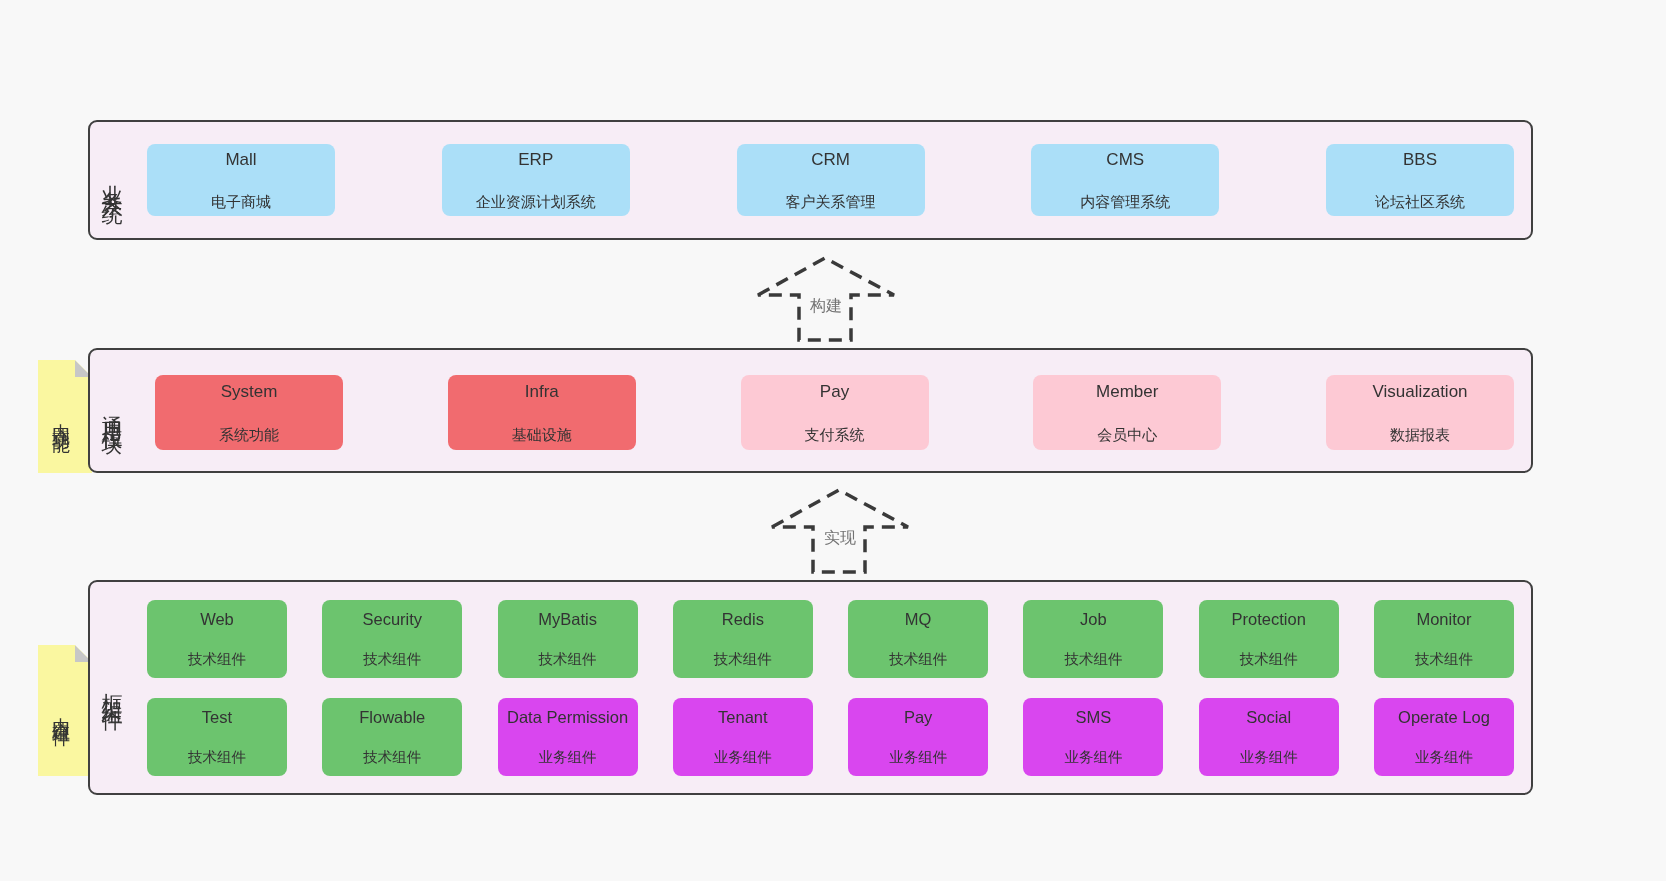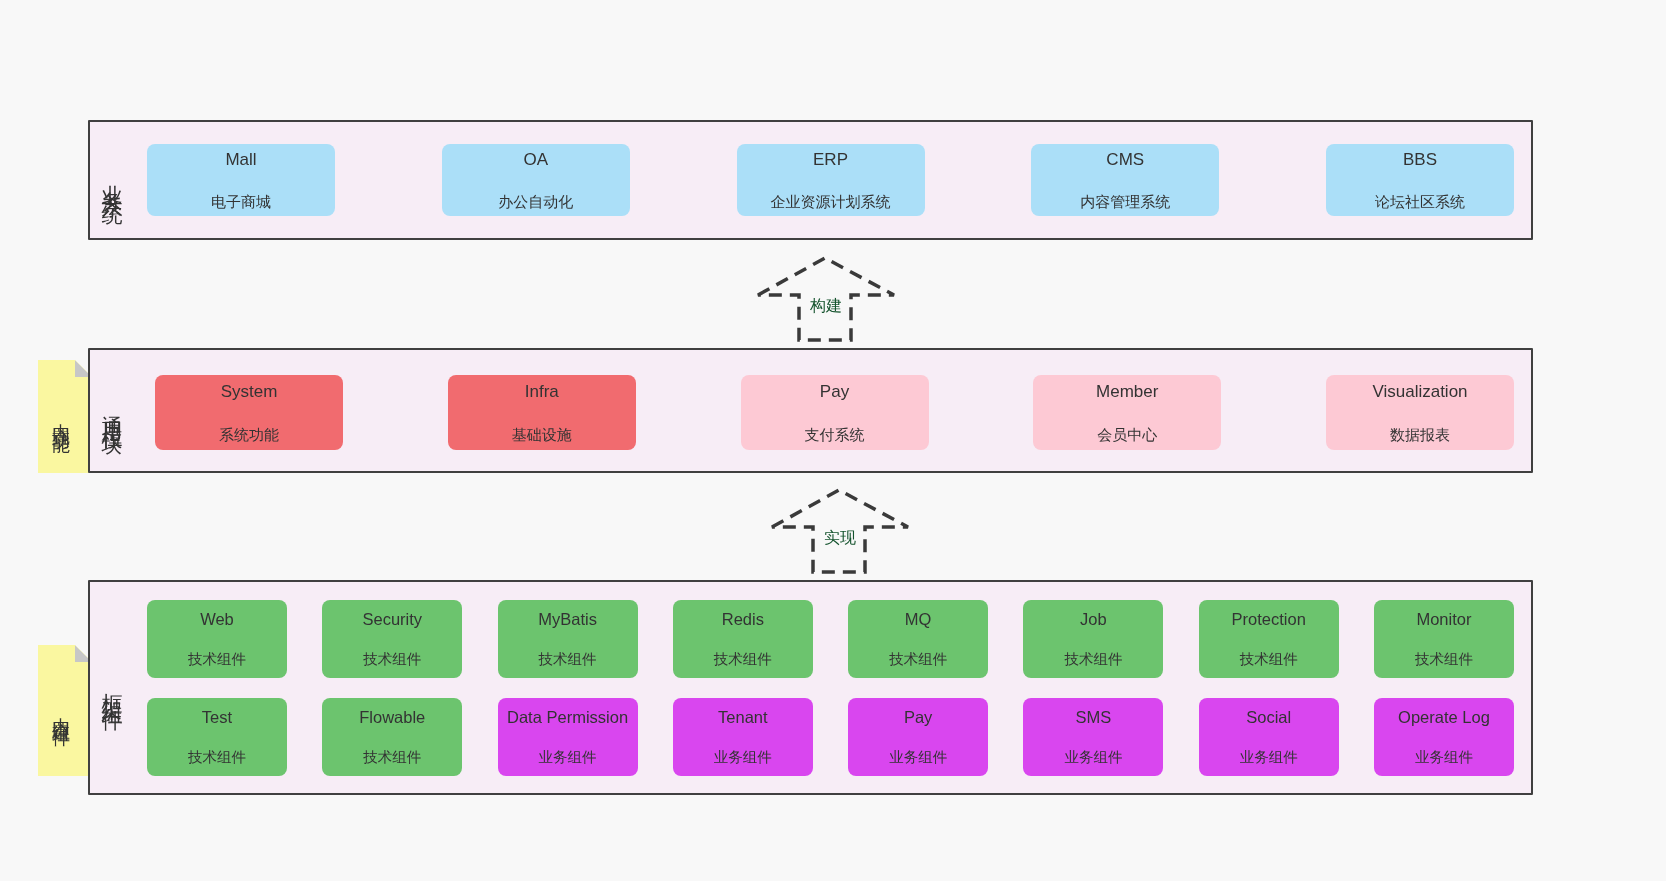--- a/index.html
+++ b/index.html
@@ -9,21 +9,21 @@
   }
   #page {
     position:relative; width:1666px; height:881px;
     background:#f8f8f8; overflow:hidden; color:#333;
   }
 
   
   .panel {
     position:absolute; left:88px; width:1445px;
     background:#f7edf6;
-    border:2px solid #404040; border-radius:1px;
+    border:2px solid #404040; border-radius:9px;
     box-sizing:border-box; z-index:2;
   }
   #panel-business  { top:120px; height:120px; }
   #panel-modules   { top:348px; height:125px; }
   #panel-framework { top:580px; height:215px; }
 
   .panel-label {
     position:absolute; left:12px; top:50%; transform:translateY(-50%);
     writing-mode:vertical-rl; text-orientation:upright;
     font-size:21px; letter-spacing:6px; color:#333; line-height:1;
@@ -85,21 +85,21 @@
   #arrow-build     { left:756px; top:255px; }
   #arrow-implement { left:770px; top:487px;text-align:right; }
   .arrow svg { display:block; width:140px; height:88px; }
   .arrow path {
     fill:none; stroke:#3a3a3a; stroke-width:3.5;
     stroke-dasharray:13 8;
   }
   .arrow-label {
     position:absolute; left:50%; top:40px; transform:translateX(-50%);
     background:#f8f8f8; padding:1px 4px;
-    font-size:16px; color:#14532d; white-space:nowrap;
+    font-size:16px; color:#737373; white-space:nowrap;
   }
 </style>
 </head>
 <body>
 
 <div id="page">
 
   <div class="note" id="note-modules">
     <span class="note-text">内置功能</span>
   </div>
@@ -108,26 +108,26 @@
   </div>
 
   <div class="panel" id="panel-business">
     <div class="panel-label">业务系统</div>
     <div class="row">
       <div class="box blue wide h72">
         <span class="en">Mall</span>
         <span class="zh">电子商城</span>
       </div>
       <div class="box blue wide h72">
-        <span class="en">OA</span>
-        <span class="zh">办公自动化</span>
-      </div>
-      <div class="box blue wide h72">
         <span class="en">ERP</span>
         <span class="zh">企业资源计划系统</span>
+      </div>
+      <div class="box blue wide h72">
+        <span class="en">CRM</span>
+        <span class="zh">客户关系管理</span>
       </div>
       <div class="box blue wide h72">
         <span class="en">CMS</span>
         <span class="zh">内容管理系统</span>
       </div>
       <div class="box blue wide h72">
         <span class="en">BBS</span>
         <span class="zh">论坛社区系统</span>
       </div>
     </div>

